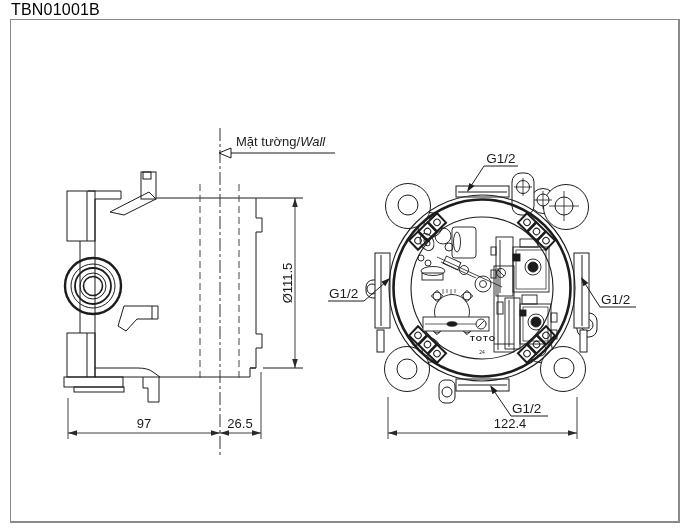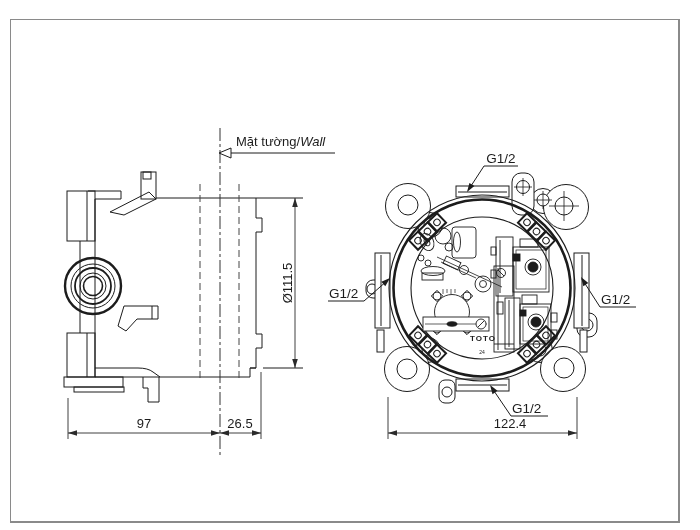--- a/index.html
+++ b/index.html
@@ -26,20 +26,21 @@
   .porttxt{font-size:13.5px;}
   .walltxt{font-size:13px;}
   .logotxt{font-size:8px;font-weight:bold;letter-spacing:1px;}
   .marktxt{font-size:5px;}
 </style>
 </head>
 <body>
 
 <div class="page">
 
+  <div class="drawing-title">TBN01001B</div>
   <div class="frame"></div>
 
   <svg width="700" height="530" viewBox="0 0 700 530">
 
     <g stroke="#1c1c1c" fill="none" stroke-width="1">
 
       <path d="M156,198 H303"></path>
 
       <path d="M256,198 V218 H262 V232 H256 V334 H262 V348 H256 V368 L250,368 V377"></path>
       <path d="M250,368 H256"></path>

